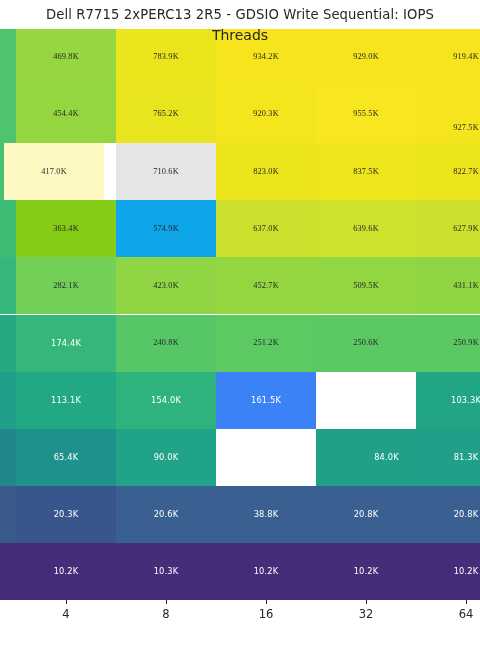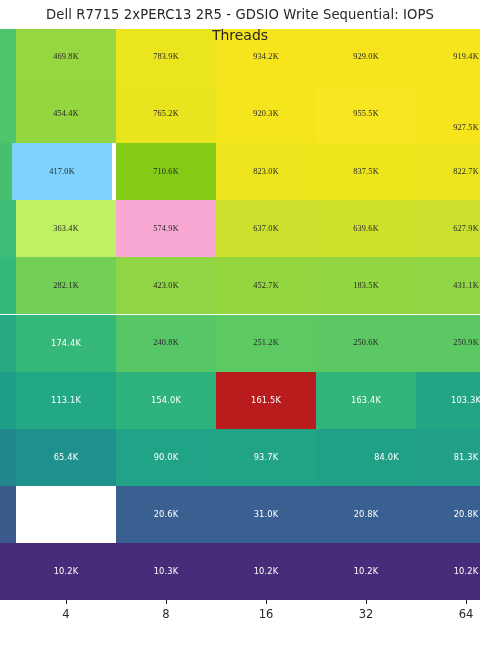--- a/index.html
+++ b/index.html
@@ -132,42 +132,42 @@
         </div>
         <div class="hm-cell" style="left: 316px; width: 100px; background: rgb(248, 230, 33);">
           <span class="hm-label dark-text" style="color: rgb(38, 38, 38);">955.5K</span>
         </div>
         <div class="hm-cell" style="left: 416px; width: 100px; background: rgb(246, 229, 28);">
           <span class="hm-label dark-text" style="color: rgb(38, 38, 38); margin-top: 28px;">927.5K</span>
         </div>
       </div>
       <div class="hm-row" style="top: 114.2px; height: 57.1px;">
         <div class="hm-cell" style="left: 0px; width: 16px; background: rgb(69, 192, 111);"></div>
-        <div class="hm-cell" style="left: 12px; width: 100px; background: #7dd3fc;">
+        <div class="hm-cell" style="left: 4px; width: 100px; background: #fef9c3;">
           <span class="hm-label dark-text" style="color: rgb(38, 38, 38);">417.0K</span>
         </div>
-        <div class="hm-cell" style="left: 116px; width: 100px; background: #84cc16;">
+        <div class="hm-cell" style="left: 116px; width: 100px; background: #e5e5e5;">
           <span class="hm-label dark-text" style="color: rgb(38, 38, 38);">710.6K</span>
         </div>
         <div class="hm-cell" style="left: 216px; width: 100px; background: rgb(237, 229, 27);">
           <span class="hm-label dark-text" style="color: rgb(38, 38, 38);">823.0K</span>
         </div>
         <div class="hm-cell" style="left: 316px; width: 100px; background: rgb(239, 229, 27);">
           <span class="hm-label dark-text" style="color: rgb(38, 38, 38);">837.5K</span>
         </div>
         <div class="hm-cell" style="left: 416px; width: 100px; background: rgb(237, 229, 27);">
           <span class="hm-label dark-text" style="color: rgb(38, 38, 38);">822.7K</span>
         </div>
       </div>
       <div class="hm-row" style="top: 171.3px; height: 57.1px;">
         <div class="hm-cell" style="left: 0px; width: 16px; background: rgb(60, 188, 116);"></div>
-        <div class="hm-cell" style="left: 16px; width: 100px; background: #bef264;">
+        <div class="hm-cell" style="left: 16px; width: 100px; background: #84cc16;">
           <span class="hm-label dark-text" style="color: rgb(38, 38, 38);">363.4K</span>
         </div>
-        <div class="hm-cell" style="left: 116px; width: 100px; background: #f9a8d4;">
+        <div class="hm-cell" style="left: 116px; width: 100px; background: #0ea5e9;">
           <span class="hm-label dark-text" style="color: rgb(38, 38, 38);">574.9K</span>
         </div>
         <div class="hm-cell" style="left: 216px; width: 100px; background: rgb(204, 225, 45);">
           <span class="hm-label dark-text" style="color: rgb(38, 38, 38);">637.0K</span>
         </div>
         <div class="hm-cell" style="left: 316px; width: 100px; background: rgb(205, 225, 45); justify-content: center;">
           <span class="hm-label dark-text" style="color: rgb(38, 38, 38);">639.6K</span>
         </div>
         <div class="hm-cell" style="left: 416px; width: 100px; background: rgb(203, 225, 46);">
           <span class="hm-label dark-text" style="color: rgb(38, 38, 38);">627.9K</span>
@@ -178,21 +178,21 @@
         <div class="hm-cell" style="left: 16px; width: 100px; background: rgb(114, 207, 87); text-align: center;">
           <span class="hm-label dark-text" style="color: rgb(38, 38, 38);">282.1K</span>
         </div>
         <div class="hm-cell" style="left: 116px; width: 100px; background: rgb(143, 213, 68);">
           <span class="hm-label dark-text" style="color: rgb(38, 38, 38);">423.0K</span>
         </div>
         <div class="hm-cell" style="left: 216px; width: 100px; background: rgb(148, 214, 64);">
           <span class="hm-label dark-text" style="color: rgb(38, 38, 38);">452.7K</span>
         </div>
         <div class="hm-cell" style="left: 316px; width: 100px; background: rgb(146, 214, 65);">
-          <span class="hm-label dark-text" style="color: rgb(38, 38, 38);">183.5K</span>
+          <span class="hm-label dark-text" style="color: rgb(38, 38, 38);">509.5K</span>
         </div>
         <div class="hm-cell" style="left: 416px; width: 100px; background: rgb(144, 213, 67);">
           <span class="hm-label dark-text" style="color: rgb(38, 38, 38);">431.1K</span>
         </div>
       </div>
       <div class="hm-row" style="top: 285.5px; height: 57.1px;">
         <div class="hm-cell" style="left: 0px; width: 16px; background: rgb(39, 168, 131);"></div>
         <div class="hm-cell" style="left: 16px; width: 100px; background: rgb(53, 183, 121);">
           <span class="hm-label light-text" style="color: rgb(255, 255, 255);">174.4K</span>
         </div>
@@ -210,55 +210,52 @@
         </div>
       </div>
       <div class="hm-row" style="top: 342.6px; height: 57.1px;">
         <div class="hm-cell" style="left: 0px; width: 16px; background: rgb(31, 158, 138);"></div>
         <div class="hm-cell" style="left: 16px; width: 100px; background: rgb(34, 168, 132);">
           <span class="hm-label light-text" style="color: rgb(255, 255, 255);">113.1K</span>
         </div>
         <div class="hm-cell" style="left: 116px; width: 100px; background: rgb(46, 179, 124);">
           <span class="hm-label light-text" style="color: rgb(255, 255, 255);">154.0K</span>
         </div>
-        <div class="hm-cell" style="left: 216px; width: 100px; background: #b91c1c;">
+        <div class="hm-cell" style="left: 216px; width: 100px; background: #3b82f6;">
           <span class="hm-label light-text" style="color: rgb(255, 255, 255);">161.5K</span>
-        </div>
-        <div class="hm-cell" style="left: 316px; width: 100px; background: rgb(49, 181, 123);">
-          <span class="hm-label light-text" style="color: rgb(255, 255, 255);">163.4K</span>
         </div>
         <div class="hm-cell" style="left: 416px; width: 100px; background: rgb(33, 165, 133);">
           <span class="hm-label light-text" style="color: rgb(255, 255, 255);">103.3K</span>
         </div>
       </div>
       <div class="hm-row" style="top: 399.7px; height: 57.1px;">
         <div class="hm-cell" style="left: 0px; width: 16px; background: rgb(34, 135, 141);"></div>
         <div class="hm-cell" style="left: 16px; width: 100px; background: rgb(31, 145, 141);">
           <span class="hm-label light-text" style="color: rgb(255, 255, 255);">65.4K</span>
         </div>
         <div class="hm-cell" style="left: 116px; width: 100px; background: rgb(32, 163, 134);">
           <span class="hm-label light-text" style="color: rgb(255, 255, 255);">90.0K</span>
         </div>
-        <div class="hm-cell" style="left: 216px; width: 100px; background: rgb(33, 164, 134);">
-          <span class="hm-label light-text" style="color: rgb(255, 255, 255);">93.7K</span>
-        </div>
         <div class="hm-cell" style="left: 316px; width: 100px; background: rgb(33, 160, 136);">
           <span class="hm-label light-text" style="color: rgb(255, 255, 255); margin-left: 41px;">84.0K</span>
         </div>
         <div class="hm-cell" style="left: 416px; width: 100px; background: rgb(33, 159, 137);">
           <span class="hm-label light-text" style="color: rgb(255, 255, 255);">81.3K</span>
         </div>
       </div>
       <div class="hm-row" style="top: 456.8px; height: 57.1px;">
         <div class="hm-cell" style="left: 0px; width: 16px; background: rgb(59, 90, 140);"></div>
+        <div class="hm-cell" style="left: 16px; width: 100px; background: rgb(57, 86, 140);">
+          <span class="hm-label light-text" style="color: rgb(255, 255, 255);">20.3K</span>
+        </div>
         <div class="hm-cell" style="left: 116px; width: 100px; background: rgb(58, 95, 145);">
           <span class="hm-label light-text" style="color: rgb(255, 255, 255);">20.6K</span>
         </div>
         <div class="hm-cell" style="left: 216px; width: 100px; background: rgb(58, 95, 145);">
-          <span class="hm-label light-text" style="color: rgb(255, 255, 255);">31.0K</span>
+          <span class="hm-label light-text" style="color: rgb(255, 255, 255);">38.8K</span>
         </div>
         <div class="hm-cell" style="left: 316px; width: 100px; background: rgb(58, 95, 145);">
           <span class="hm-label light-text" style="color: rgb(255, 255, 255);">20.8K</span>
         </div>
         <div class="hm-cell" style="left: 416px; width: 100px; background: rgb(58, 95, 145);">
           <span class="hm-label light-text" style="color: rgb(255, 255, 255);">20.8K</span>
         </div>
       </div>
       <div class="hm-row" style="top: 513.9px; height: 57.1px;">
         <div class="hm-cell" style="left: 0px; width: 16px; background: rgb(71, 44, 122);"></div>

